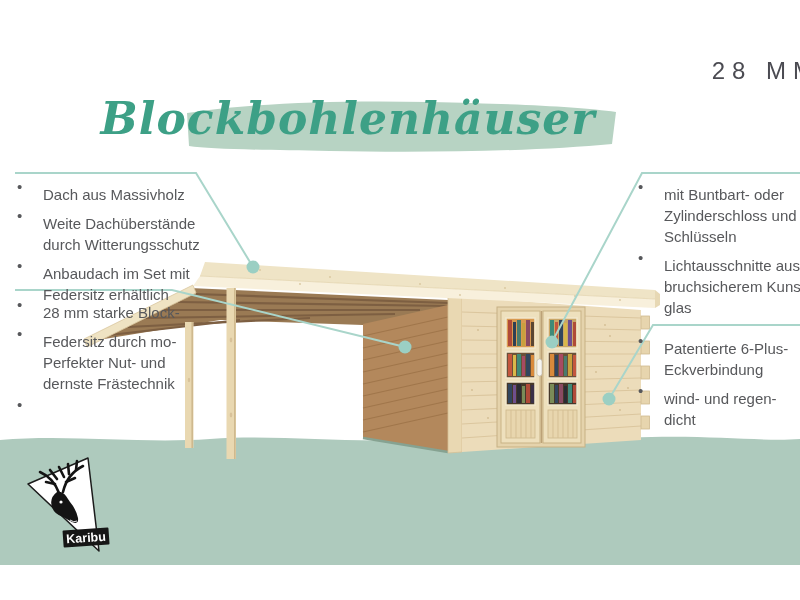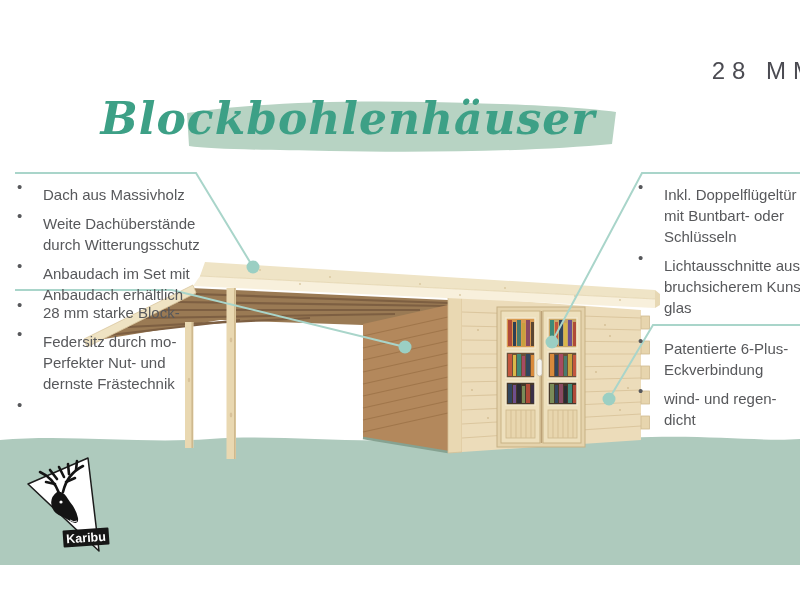--- a/index.html
+++ b/index.html
@@ -253,21 +253,21 @@
         <span class="bullet">•</span>
         <div class="bullet-text">
           <div>Weite Dachüberstände</div>
           <div>durch Witterungsschutz</div>
         </div>
       </div>
       <div class="bullet-item">
         <span class="bullet">•</span>
         <div class="bullet-text">
           <div>Anbaudach im Set mit</div>
-          <div>Anbaudach erhältlich</div>
+          <div>Federsitz erhältlich</div>
         </div>
       </div>
     </div>
 
   <div id="co-left-bottom" class="overlay callout">
       <div class="bullet-item">
         <span class="bullet">•</span>
         <div class="bullet-text">
           <div>28 mm starke Block-</div>
         </div>
@@ -282,22 +282,22 @@
       </div>
       <div class="bullet-item">
         <span class="bullet">•</span>
       </div>
     </div>
 
   <div id="co-right-top" class="overlay callout">
       <div class="bullet-item">
         <span class="bullet">•</span>
         <div class="bullet-text">
-          <div>Inkl. Doppelflügeltür</div>
           <div>mit Buntbart- oder</div>
+          <div>Zylinderschloss und</div>
           <div>Schlüsseln</div>
         </div>
       </div>
       <div class="bullet-item">
         <span class="bullet">•</span>
         <div class="bullet-text">
           <div>Lichtausschnitte aus</div>
           <div>bruchsicherem Kunst-</div>
           <div>glas</div>
         </div>

